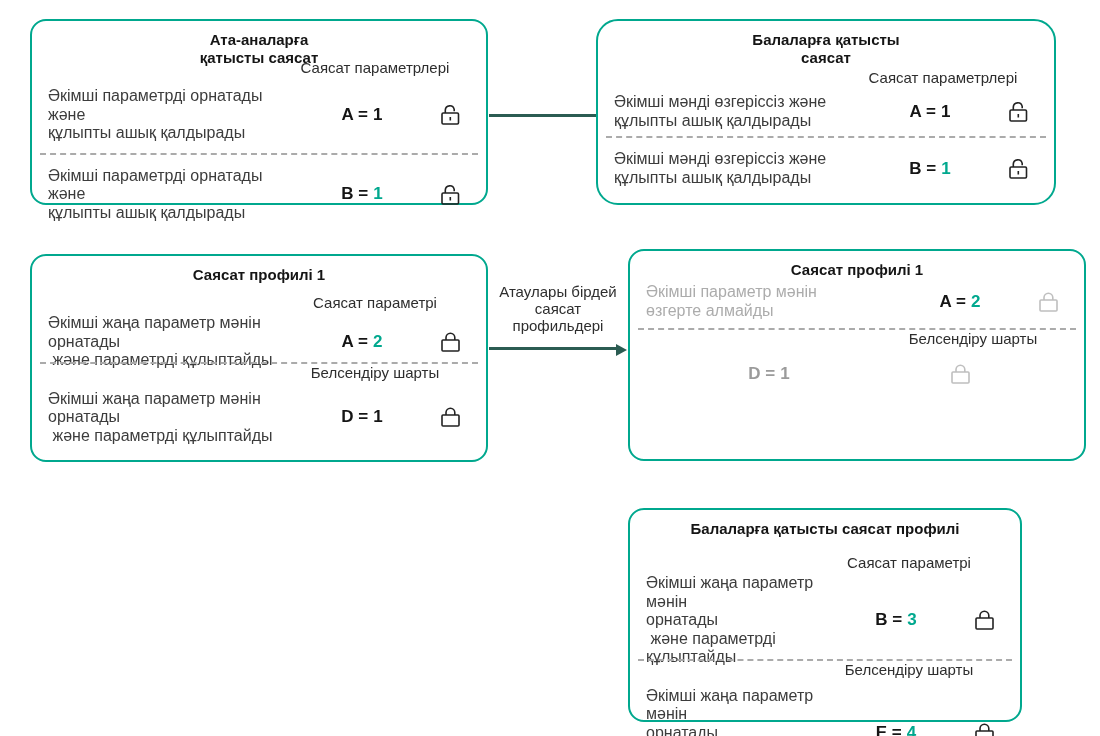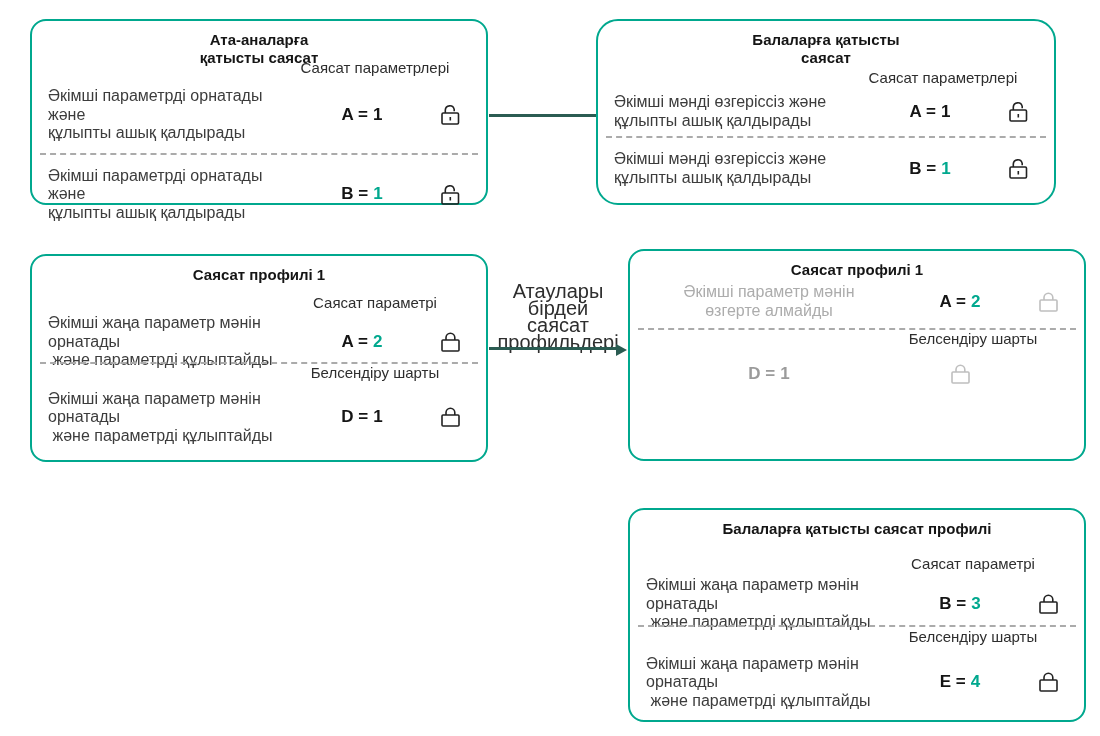--- a/index.html
+++ b/index.html
@@ -26,43 +26,43 @@
     font-weight:700;font-size:15px;line-height:18px;color:var(--ink);
     text-align:center;white-space:pre-wrap;flex:0 0 auto;
   }
   .subhead-row{display:flex;justify-content:flex-end;}
   .subhead{
     width:190px;text-align:center;font-size:15px;line-height:18px;
     color:#2E2E2E;white-space:pre-wrap;
   }
   .row{display:grid;grid-template-columns:1fr 136px 40px;align-items:center;}
   .rtext{font-size:16px;line-height:18.5px;white-space:pre-wrap;color:var(--body);}
-  .row.gray .rtext{color:var(--disabled);text-align:center;}
+  .row.gray .rtext{color:var(--disabled);}
   .rval{text-align:center;font-weight:700;font-size:17px;color:var(--ink);white-space:nowrap;}
   .rval .v{margin-left:5px;}
   .v-teal{color:var(--accent);}
   .v-black{color:var(--ink);}
   .row.gray .rval .p,.row.gray .v-gray{color:var(--disabled-val);}
   .rlock{display:flex;justify-content:center;align-items:center;}
   .lock-black{color:#222;}
   .lock-gray{color:var(--lock-gray);}
   .divider{border:0;border-top:2px dashed var(--divider);margin:10px -8px 0 -8px;flex:0 0 auto;}
   .aline{position:absolute;height:3px;background:var(--arrow);}
   .ahead{position:absolute;width:0;height:0;border-top:6px solid transparent;
          border-bottom:6px solid transparent;border-left:11px solid var(--arrow);}
   .alabel{
     position:absolute;left:486px;top:283px;width:144px;text-align:center;
-    font-size:20px;line-height:17px;color:#2E2E2E;white-space:pre-wrap;
+    font-size:15px;line-height:17px;color:#2E2E2E;white-space:pre-wrap;
   }
   
   #box-parent{left:30px;top:19px;width:458px;height:186px;}
   #box-child{left:596px;top:19px;width:460px;height:186px;border-radius:22px;}
   #box-profile1{left:30px;top:254px;width:458px;height:208px;}
   #box-profile1-applied{left:628px;top:249px;width:458px;height:212px;}
-  #box-child-profile{left:628px;top:508px;width:458px;height:214px;justify-content:space-between;}
+  #box-child-profile{left:628px;top:508px;width:394px;height:214px;}
   
   #box-parent .subhead-row{margin-top:-8px;}
   #box-parent .row-1{margin-top:10px;}
   #box-parent .row-2{margin-top:12px;}
   #box-child .subhead-row{margin-top:2px;}
   #box-child .row-1{margin-top:6px;}
   #box-child .divider{margin-top:6px;}
   #box-child .row-2{margin-top:12px;}
   .profile-box .subhead-row.first{margin-top:10px;}
   .profile-box .row-1{margin-top:2px;}

